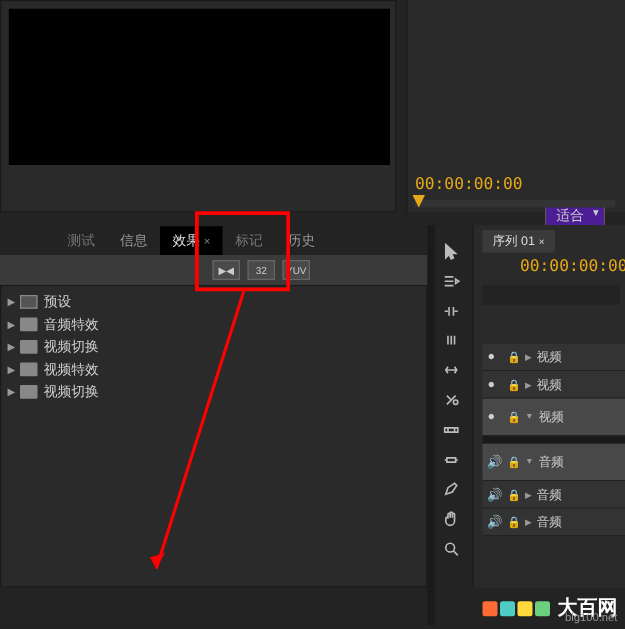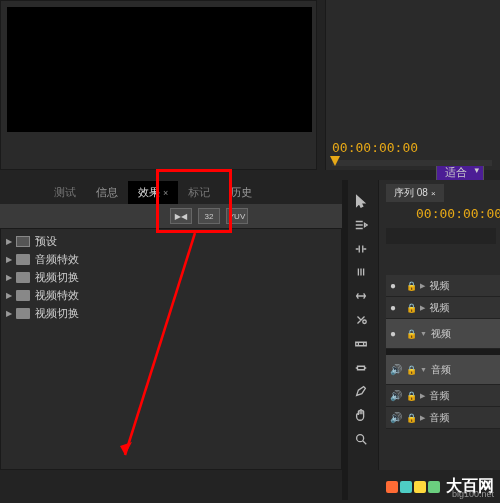--- a/index.html
+++ b/index.html
@@ -174,21 +174,21 @@
     </div>
   <div class="tool">
       <svg viewBox="0 0 16 16">
         <circle cx="7" cy="7" r="4"></circle>
         <path d="M10 10l4 4"></path>
       </svg>
     </div>
 </div>
 
 <div class="seq-panel"></div>
-<div class="seq-tab"><span>序列 08</span><span class="close">×</span></div>
+<div class="seq-tab"><span>序列 01</span><span class="close">×</span></div>
 <div class="seq-timecode">00:00:00:00</div>
 <div class="seq-ruler"></div>
 
 <div class="track-area">
   <div class="track">
       <span class="eye">●</span>
       <span class="lock">🔒</span>
       <span class="arrow2">▶</span>
       <span>视频</span>
     </div>

